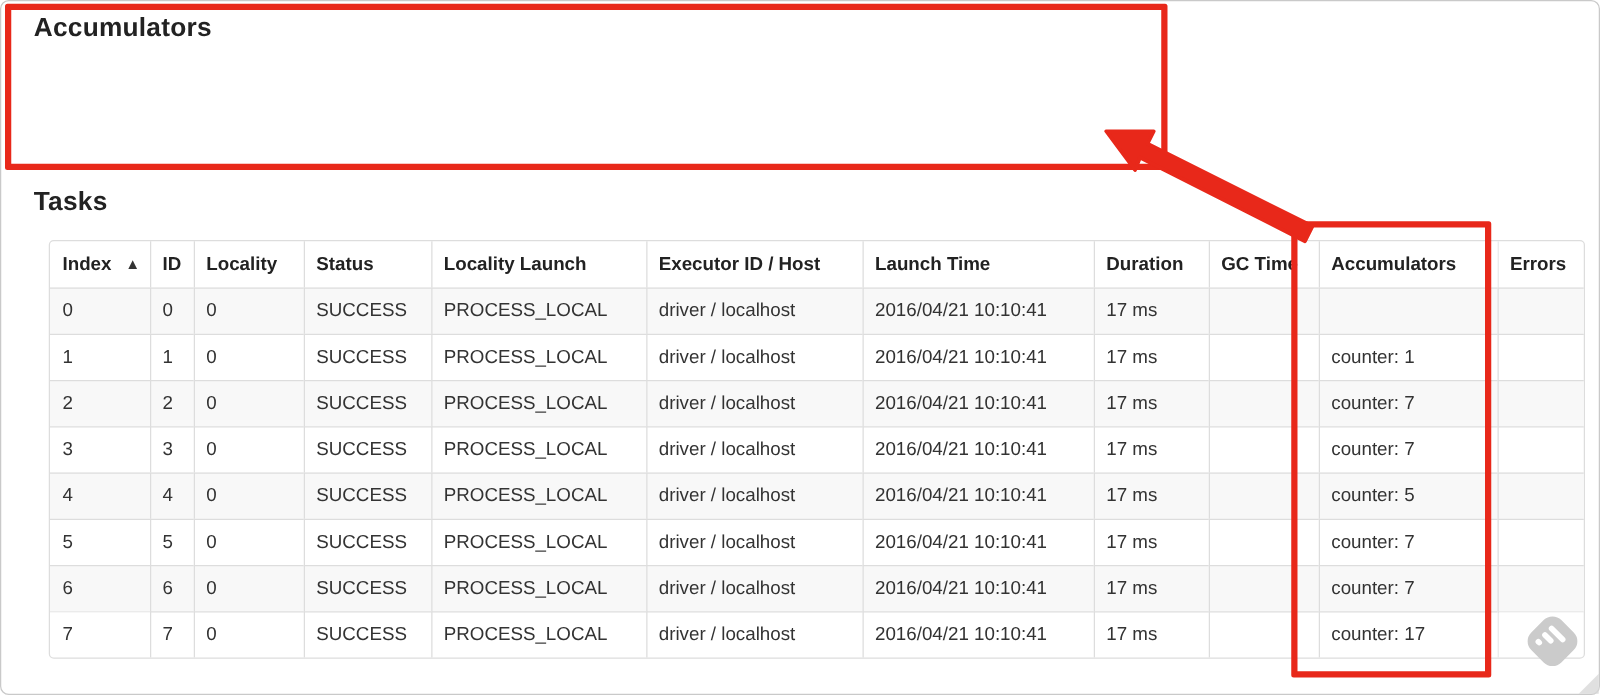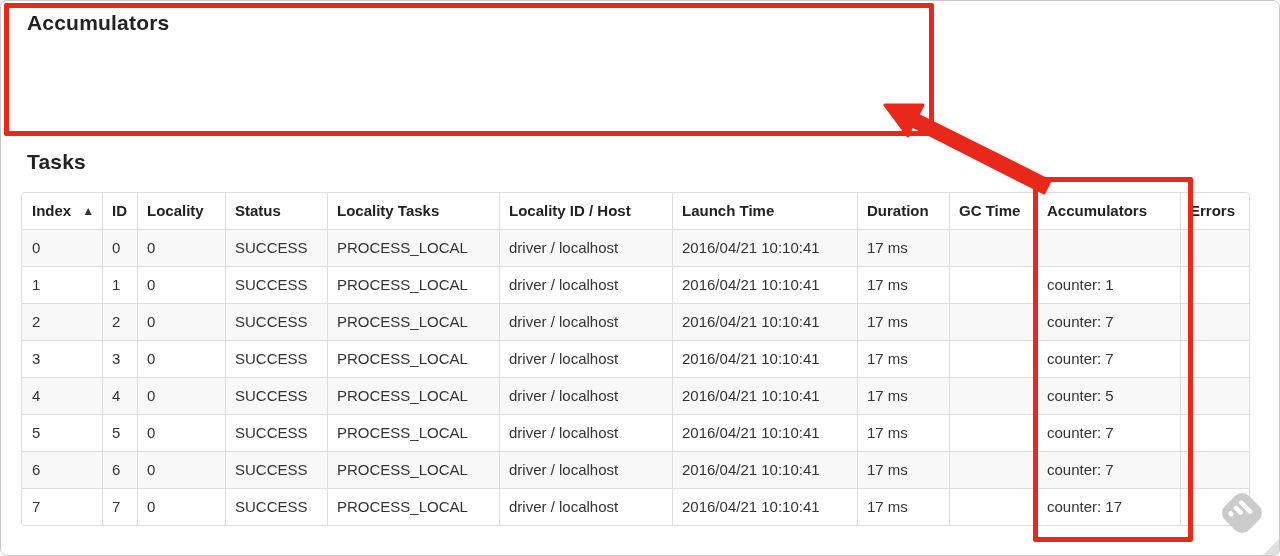--- a/index.html
+++ b/index.html
@@ -36,21 +36,21 @@
     width: 1227px;
     border-collapse: separate;
     border-spacing: 0;
     border: 1px solid #dddddd;
     border-radius: 4px;
     background: #ffffff;
     table-layout: fixed;
     font-size: 15px;
   }
   #accumulators-table { left: 25px; top: 48px; }
-  #tasks-table        { left: 20px; top: 191px; }
+  #tasks-table        { left: 38px; top: 191px; }
 
   .ui-table th, .ui-table td {
     padding: 8px 9px;
     line-height: 20px;
     text-align: left;
     border-left: 1px solid #dddddd;
     border-top: 1px solid #dddddd;
     white-space: nowrap;
     overflow: hidden;
   }
@@ -126,22 +126,22 @@
       <col style="width:88px">
       <col style="width:143px">
       <col style="width:69px">
     </colgroup>
     <thead>
         <tr>
           <th><span>Index</span><span class="sort-icon">▲</span></th>
           <th><span>ID</span></th>
           <th><span>Locality</span></th>
           <th><span>Status</span></th>
-          <th><span>Locality Tasks</span></th>
-          <th><span>Locality ID / Host</span></th>
+          <th><span>Locality Launch</span></th>
+          <th><span>Executor ID / Host</span></th>
           <th><span>Launch Time</span></th>
           <th><span>Duration</span></th>
           <th><span>GC Time</span></th>
           <th><span>Accumulators</span></th>
           <th><span>Errors</span></th>
         </tr>
       </thead>
     <tbody>
         <tr>
           <td>0</td>

